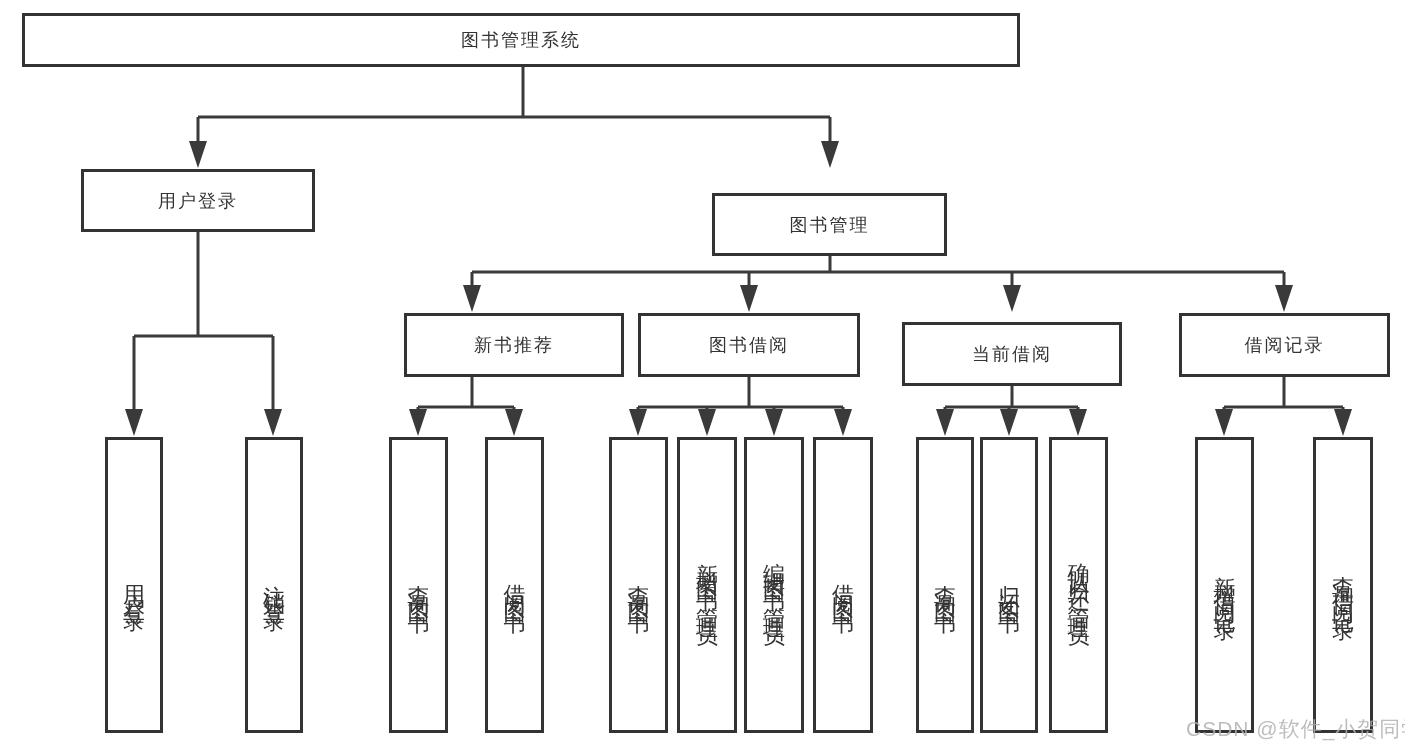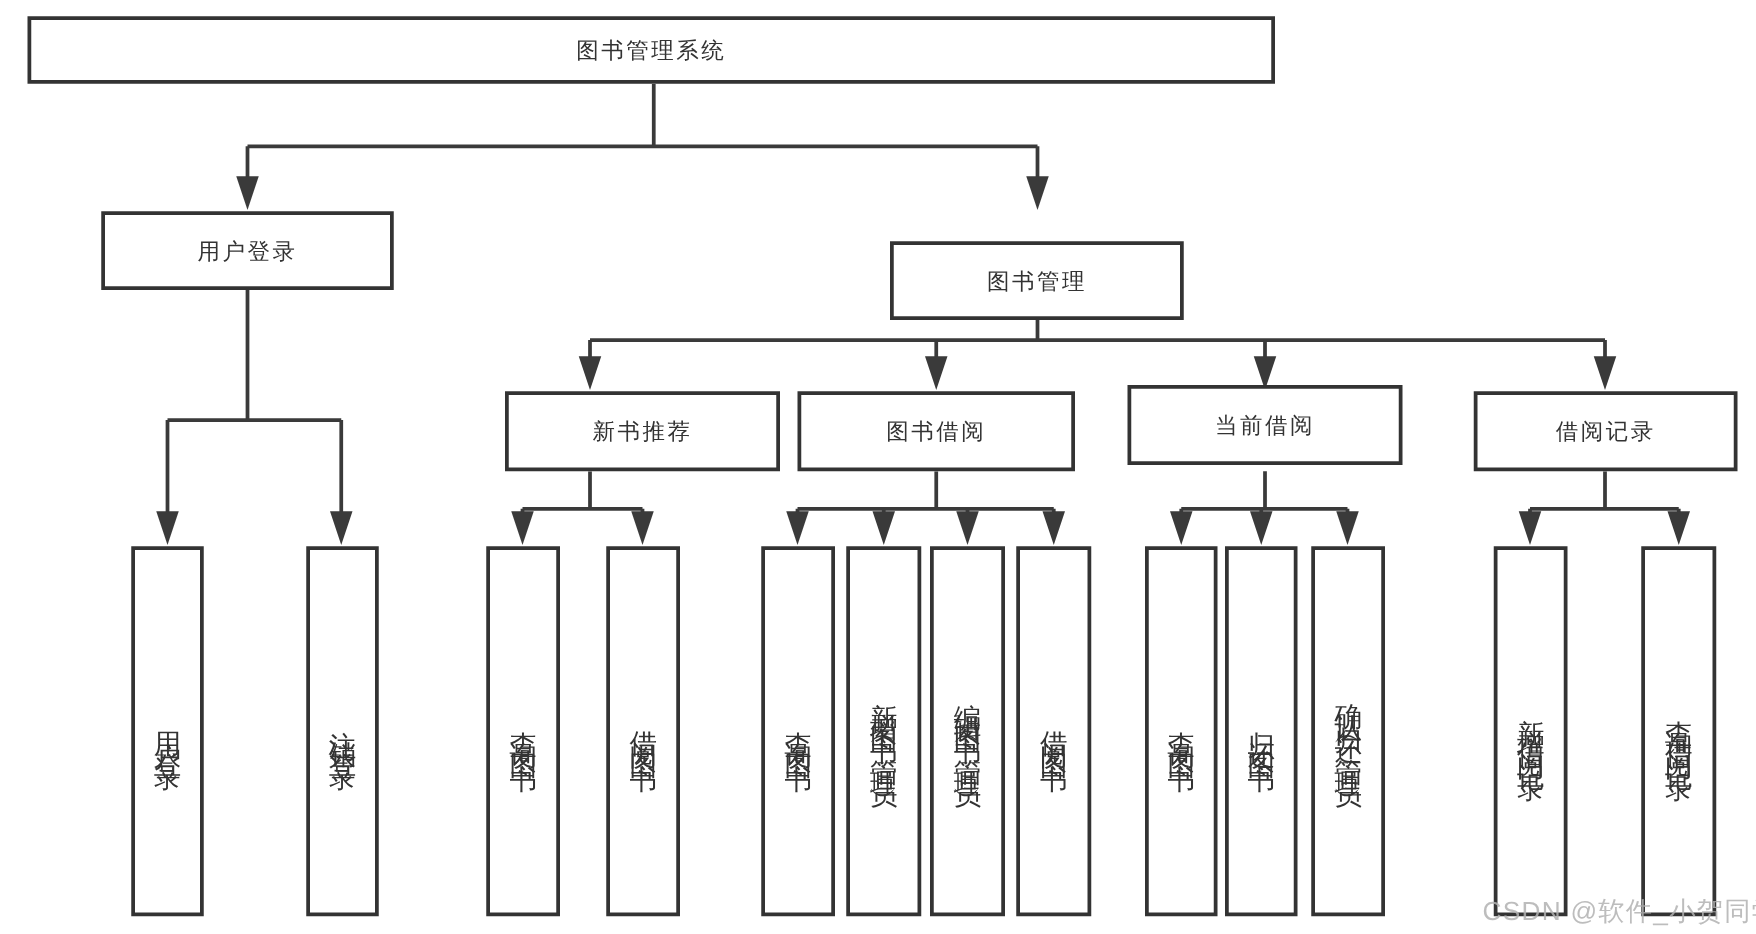--- a/index.html
+++ b/index.html
@@ -130,21 +130,21 @@
   <div class="hbox" style="left:712px; top:169px; width:235px; height:63px;margin-top:24px;">
     <span>图书管理</span>
   </div>
 
   <div class="hbox" style="left:362px; top:313px; width:220px; height:64px;margin-left:42px;">
     <span>新书推荐</span>
   </div>
   <div class="hbox" style="left:638px; top:313px; width:222px; height:64px;">
     <span>图书借阅</span>
   </div>
-  <div class="hbox" style="left:902px; top:308px; width:220px; height:64px;">
+  <div class="hbox" style="left:902px; top:322px; width:220px; height:64px;">
     <span>当前借阅</span>
   </div>
   <div class="hbox" style="left:1179px; top:313px; width:211px; height:64px;">
     <span>借阅记录</span>
   </div>
 
   <div class="leaf" style="left:105px; width:58px;">
     <span class="vtext">用户登录</span>
   </div>
   <div class="leaf" style="left:245px; width:58px;">

